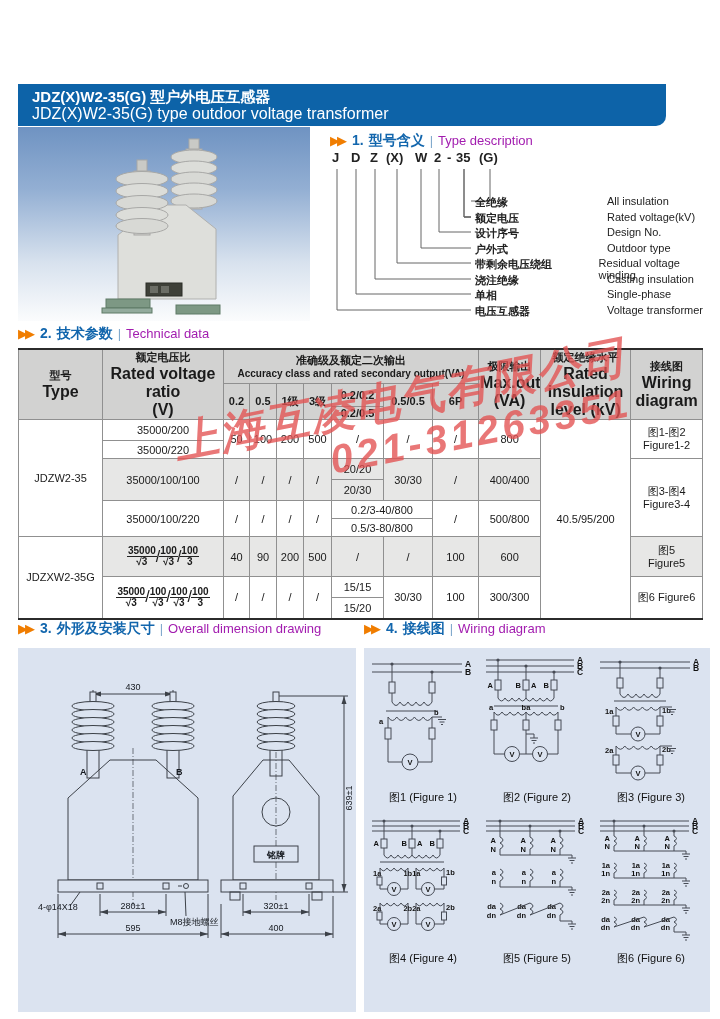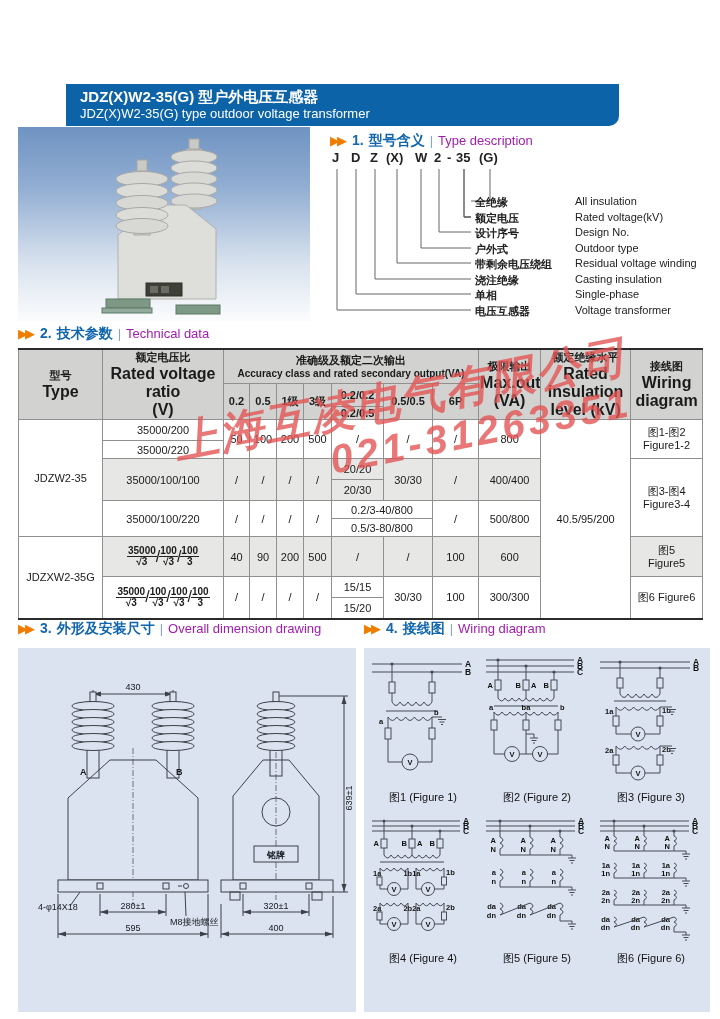--- a/index.html
+++ b/index.html
@@ -5,44 +5,44 @@
   * { box-sizing: border-box; margin: 0; padding: 0; }
   body { margin: 0; background: #fff; font-family: "Liberation Sans", "DejaVu Sans", sans-serif; }
   .page { position: relative; width: 720px; height: 1019px; background: #fff; overflow: hidden; }
 
   
   .logo-block { position: absolute; top: 14px; right: 20px; text-align: right; }
   .logo-zh { font-size: 30px; font-weight: bold; color: #e01f26; letter-spacing: 2px; line-height: 34px; }
   .logo-web { font-size: 17px; font-weight: bold; color: #e01f26; letter-spacing: 1px; line-height: 22px; }
 
   
-  .title-bar { position: absolute; left: 18px; top: 84px; width: 553px; height: 42px;
-    background: #0d63a8; border-radius: 0 0 10px 0; color: #fff; padding: 4px 14px; margin-left: 48px; }
+  .title-bar { position: absolute; left: 18px; top: 84px; width: 648px; height: 42px;
+    background: #0d63a8; border-radius: 0 0 10px 0; color: #fff; padding: 4px 14px; }
   .title-zh { font-size: 15px; font-weight: bold; line-height: 18px; }
-  .title-en { font-size: 13px; line-height: 16px; }
+  .title-en { font-size: 16px; line-height: 16px; }
 
   
   .sec-title { position: absolute; display: flex; align-items: baseline; gap: 5px; white-space: nowrap; }
   .st-arrows { color: #f07d00; font-size: 13px; letter-spacing: -3px; margin-right: 3px; }
   .st-num, .st-zh { color: #1266ad; font-weight: bold; font-size: 14px; }
   .st-sep { color: #7fa8cc; font-size: 13px; }
   .st-en { color: #a21caf; font-size: 13px; }
 
   
   .photo { position: absolute; left: 18px; top: 127px; width: 292px; height: 194px;
     background: linear-gradient(180deg, #6f93c2 0%, #93afd3 32%, #d8e2ee 70%, #fbfcfd 100%); }
 
   
   .typedesc { position: absolute; left: 325px; top: 127px; width: 385px; height: 196px; }
   .typedesc .sec-title { left: 5px; top: 5px; }
   .code-token { position: absolute; top: 23px; font-size: 13px; font-weight: bold; color: #222; }
   .td-svg { position: absolute; left: 0; top: 0; }
   .td-row { position: absolute; display: flex; }
   .td-zh { width: 100px; font-size: 11px; font-weight: bold; color: #222; }
-  .td-en { font-size: 11px; color: #222; }
+  .td-en { font-size: 11px; color: #222; margin-left: 32px; }
 
   
   .tbl-wrap { position: absolute; left: 18px; top: 348px; width: 684px; }
   table.tech { border-collapse: collapse; table-layout: fixed; width: 684px;
     border-top: 2px solid #2b2b2b; border-bottom: 2px solid #2b2b2b; }
   table.tech td { border: 1px solid #909090; text-align: center; vertical-align: middle;
     font-size: 11px; color: #1a1a1a; padding: 0 1px; overflow: hidden; }
   table.tech tr.hrow td { background: #d2d2d1; font-weight: bold; }
   table.tech tr.hrow .hsub { font-weight: bold; }
   table.tech tr.gray td { background: #e7e7e6; }

